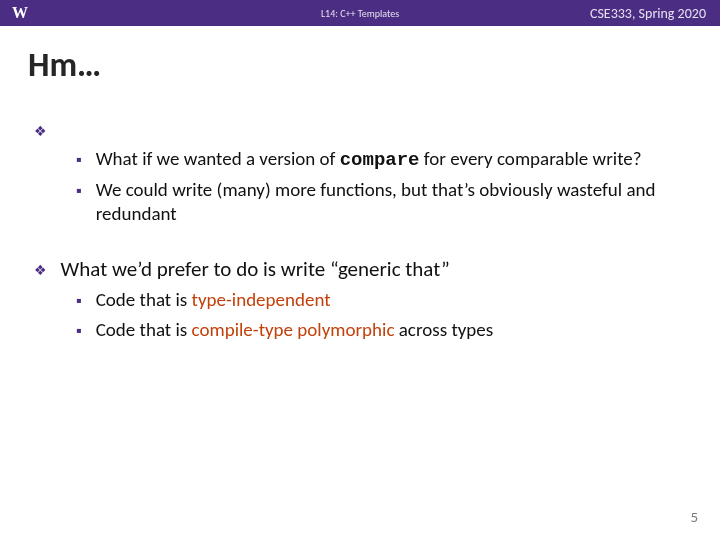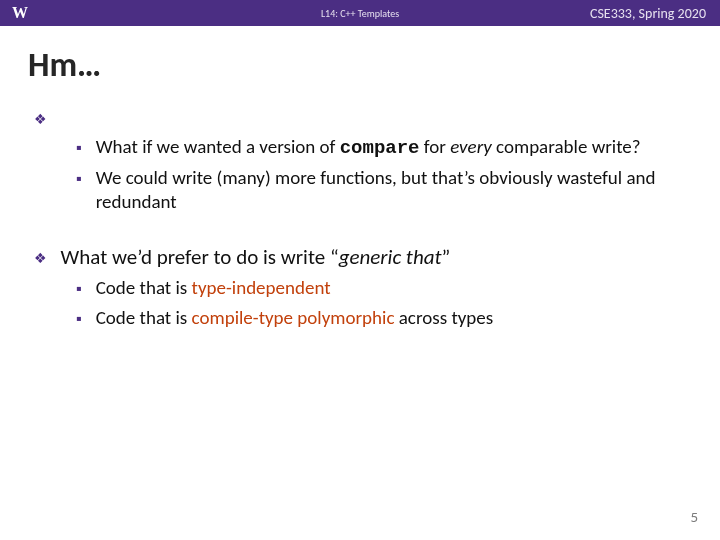--- a/index.html
+++ b/index.html
@@ -46,21 +46,21 @@
     font-size: 14px;
     color: #e6e0ef;
   }
   .content {
     padding: 18px 28px 0 28px;
   }
   .slide-title {
     font-size: 34px;
     font-weight: 700;
     color: #262626;
-    margin-bottom: 20px;
+    margin-bottom: 32px;
   }
   .bullet-l1 {
     display: flex;
     align-items: flex-start;
     margin: 8px 0 4px 6px;
     font-size: 21px;
     color: #111;
     line-height: 1.25;
   }
   .bullet-l1 .mark {
@@ -80,21 +80,21 @@
   .bullet-l2 .mark {
     color: #4b2e83;
     font-size: 16px;
     margin-right: 14px;
     margin-top: 3px;
   }
   .code {
     font-family: "Courier New", monospace;
     font-weight: bold;
   }
-  .italic { font-style: italic; }
+  .italic { }
   .accent {
     color: #c2410c;
   }
   .page-num {
     position: absolute;
     right: 22px;
     bottom: 14px;
     font-size: 15px;
     color: #7c7c7c;
   }

